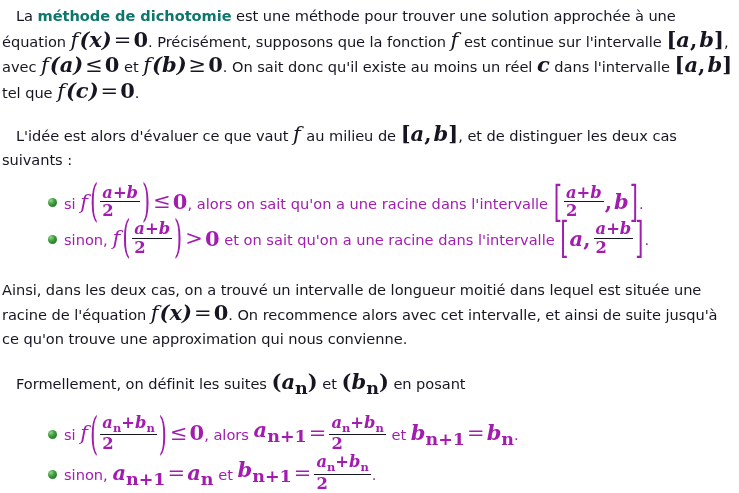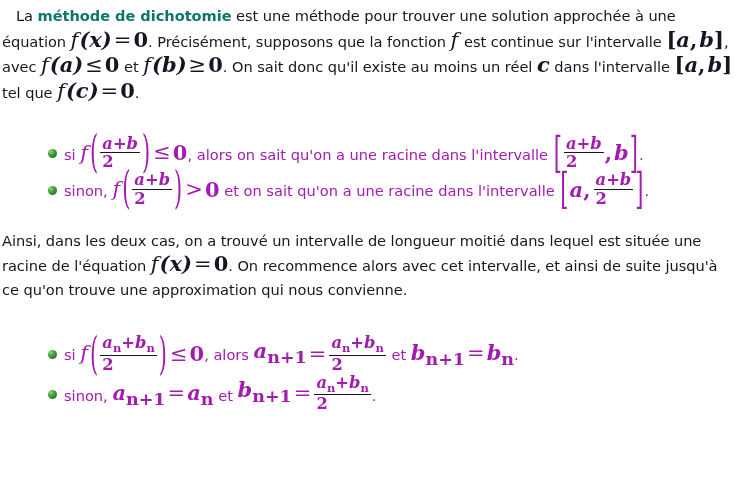--- a/index.html
+++ b/index.html
@@ -143,38 +143,40 @@
 </style>
 </head>
 <body>
 
 <div id="doc">
 
   <p class="para indent"><span>La </span><span class="kw-red">méthode de dichotomie</span><span> est une méthode pour trouver une solution approchée à une équation </span><span class="m"><span class="f">f</span>(<span>x</span>)<span class="op">=</span><span class="num">0</span></span><span>. Précisément, supposons que la fonction </span><span class="m"><span class="f">f</span></span><span> est continue sur l'intervalle </span><span class="m"><span class="up">[</span>a<span class="up">,</span> b<span class="up">]</span></span><span>, avec </span><span class="m"><span class="f">f</span>(<span>a</span>)<span class="op">≤</span><span class="num">0</span></span><span> et </span><span class="m"><span class="f">f</span>(<span>b</span>)<span class="op">≥</span><span class="num">0</span></span><span>. On sait donc qu'il existe au moins un réel </span><span class="m">c</span><span> dans l'intervalle </span><span class="m"><span class="up">[</span>a<span class="up">,</span> b<span class="up">]</span></span><span> tel que </span><span class="m"><span class="f">f</span>(<span>c</span>)<span class="op">=</span><span class="num">0</span></span><span>.</span></p>
 
   <div class="spacer-md"></div>
 
+  <p class="para indent"><span>L'idée est alors d'évaluer ce que vaut </span><span class="m"><span class="f">f</span></span><span> au milieu de </span><span class="m"><span class="up">[</span>a<span class="up">,</span> b<span class="up">]</span></span><span>, et de distinguer les deux cas suivants :</span></p>
 
   <div class="spacer-sm"></div>
 
   <ul class="blist">
     <li>
       <span class="bullet"></span><span>si </span><span class="m"><span class="f">f</span><span class="delim">(</span><span class="frac"><span class="top">a+b</span><span class="bot">2</span></span><span class="delim">)</span><span class="op midv">≤</span><span class="num midv">0</span></span><span>, alors on sait qu'on a une racine dans l'intervalle </span><span class="m"><span class="delim-sq">[</span><span class="frac"><span class="top">a+b</span><span class="bot">2</span></span><span class="up midv">,</span> <span class="midv">b</span><span class="delim-sq">]</span></span><span>.</span>
     </li>
     <li>
       <span class="bullet"></span><span>sinon, </span><span class="m"><span class="f">f</span><span class="delim">(</span><span class="frac"><span class="top">a+b</span><span class="bot">2</span></span><span class="delim">)</span><span class="op midv">&gt;</span><span class="num midv">0</span></span><span> et on sait qu'on a une racine dans l'intervalle </span><span class="m"><span class="delim-sq">[</span><span class="midv">a</span><span class="up midv">,</span> <span class="frac"><span class="top">a+b</span><span class="bot">2</span></span><span class="delim-sq">]</span></span><span>.</span>
     </li>
   </ul>
 
   <div class="spacer-lg"></div>
 
   <p class="para"><span>Ainsi, dans les deux cas, on a trouvé un intervalle de longueur moitié dans lequel est située une racine de l'équation </span><span class="m"><span class="f">f</span>(<span>x</span>)<span class="op">=</span><span class="num">0</span></span><span>. On recommence alors avec cet intervalle, et ainsi de suite jusqu'à ce qu'on trouve une approximation qui nous convienne.</span></p>
 
   <div class="spacer-lg"></div>
 
+  <p class="para indent"><span>Formellement, on définit les suites </span><span class="m"><span class="up">(</span>a<sub class="sbn">n</sub><span class="up">)</span></span><span> et </span><span class="m"><span class="up">(</span>b<sub class="sbn">n</sub><span class="up">)</span></span><span> en posant</span></p>
 
   <div class="spacer-sm"></div>
 
   <ul class="blist tight">
     <li style="line-height:30px;">
       <span class="bullet"></span><span>si </span><span class="m"><span class="f">f</span><span class="delim">(</span><span class="frac"><span class="top">a<sub class="sbn" style="font-size:0.7em">n</sub>+b<sub class="sbn" style="font-size:0.7em">n</sub></span><span class="bot">2</span></span><span class="delim">)</span><span class="op midv">≤</span><span class="num midv">0</span></span><span>, alors </span><span class="m"><span class="midv">a<sub class="sbn">n+1</sub></span><span class="op midv">=</span><span class="frac"><span class="top">a<sub class="sbn" style="font-size:0.7em">n</sub>+b<sub class="sbn" style="font-size:0.7em">n</sub></span><span class="bot">2</span></span></span><span> et </span><span class="m">b<sub class="sbn">n+1</sub><span class="op">=</span>b<sub class="sbn">n</sub></span><span>.</span>
     </li>
     <li style="line-height:34px;">
       <span class="bullet"></span><span>sinon, </span><span class="m">a<sub class="sbn">n+1</sub><span class="op">=</span>a<sub class="sbn">n</sub></span><span> et </span><span class="m"><span class="midv">b<sub class="sbn">n+1</sub></span><span class="op midv">=</span><span class="frac"><span class="top">a<sub class="sbn" style="font-size:0.7em">n</sub>+b<sub class="sbn" style="font-size:0.7em">n</sub></span><span class="bot">2</span></span></span><span>.</span>
     </li>

